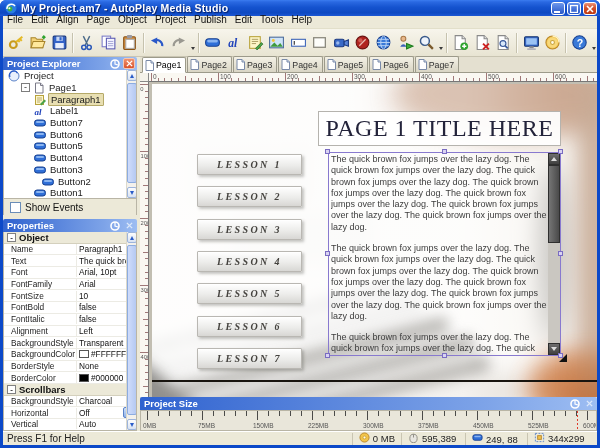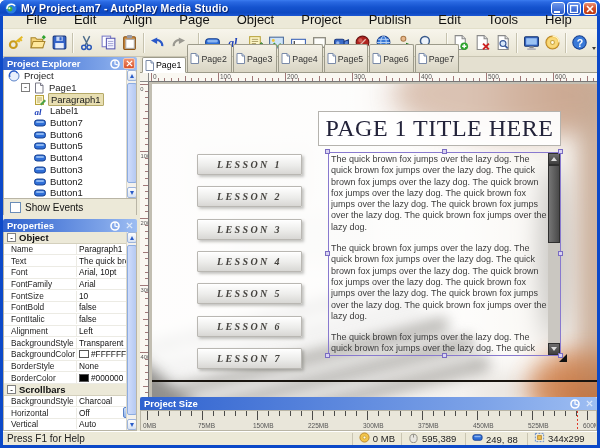--- a/index.html
+++ b/index.html
@@ -20,21 +20,21 @@
   .wbtn { position:absolute; top:2px; width:14px; height:13px; border-radius:3px;
     border:1px solid #fff; color:#fff; font-size:9px; line-height:11px; text-align:center; }
   #btn-min  { right:35px; background:linear-gradient(180deg,#6d97ec,#2757c8); }
   #btn-max  { right:19px; background:linear-gradient(180deg,#6d97ec,#2757c8); }
   #btn-close{ right:3px;  background:linear-gradient(180deg,#eb9377,#d4502a 45%,#bc3912); }
   .wbtn svg { display:block; margin:2px auto 0; }
 
   
   #menubar { position:absolute; left:3px; top:16px; width:594px; height:13px;
     background:#ece9d8; border-bottom:1px solid #e2dfca; display:flex; align-items:center; }
-  .menu-item { padding:0 4px; font-size:13px; color:#111; height:19px; line-height:13px;margin-left:19px; }
+  .menu-item { padding:0 4px; font-size:10px; color:#111; height:19px; line-height:13px; }
 
   
   #toolbar { position:absolute; left:3px; top:29px; width:594px; height:28px;
     background:linear-gradient(180deg,#f7f5ec,#e8e4d2);
     border-bottom:1px solid #c9c5b2; display:flex; align-items:center; padding-left:3px; }
   .tb-btn { width:23px; height:23px; border-radius:2px; display:flex;
     align-items:center; justify-content:center; }
   .tb-sep { width:2px; height:20px; margin:0 2px;
     border-left:1px solid #c6c2ae; border-right:1px solid #fbfaf4; }
   .tb-drop { width:7px; height:23px; display:flex; align-items:flex-end; justify-content:center;
@@ -97,21 +97,21 @@
   .prop-drop { width:13px; height:11px; margin-left:auto; flex:none;
     background:linear-gradient(180deg,#cfe0f8,#8fb2e8); border:1px solid #5a82c8; border-radius:2px;
     display:flex; align-items:center; justify-content:center; }
   .prop-drop i { display:block; width:0; height:0; border-left:3px solid transparent;
     border-right:3px solid transparent; border-top:4px solid #1c3f94; }
 
   
   #right-area { position:absolute; left:140px; top:57px; width:457px; height:374px; background:#ece9d8; }
   #tabstrip { position:absolute; left:0; top:0; width:457px; height:16px;
     background:#e4e0d0; border-bottom:1px solid #9c9a8a; display:flex; align-items:flex-end; padding-left:2px; }
-  .tab { height:28px; display:flex; align-items:center; padding:0 4px 0 2px; margin-right:1px;
+  .tab { height:16px; display:flex; align-items:center; padding:0 4px 0 2px; margin-right:1px;
     border:1px solid #9c9a8a; border-bottom:none; border-radius:2px 2px 0 0;
     background:linear-gradient(180deg,#f4f1e6,#d9d5c4); font-size:8.8px; color:#333; }
   .tab.active { background:#fff; height:16px; margin-bottom:-1px; border-bottom:1px solid #fff; color:#000; }
   .tab svg { margin-right:2px; }
 
   
   #canvas { position:absolute; left:0; top:16px; width:457px; height:324px; background:#c2beb2; overflow:hidden; }
   #ruler-corner { position:absolute; left:0; top:0; width:9px; height:9px; background:#f4f2ea;
     border-right:1px solid #888; border-bottom:1px solid #888; }
   #ruler-top { position:absolute; left:9px; top:0; width:448px; height:9px; background:#faf8f2;
@@ -488,21 +488,21 @@
               </svg></span>
             <span class="tree-label">Button4</span>
           </div>
           <div class="tree-row" style="padding-left: 30px;">
             <span class="tree-icon"><svg width="12" height="12" viewBox="0 0 12 12">
                 <rect x="0.5" y="3" width="11" height="6" rx="2.6" fill="#2f6fd8" stroke="#1a4290"></rect>
                 <rect x="2" y="4" width="8" height="2" rx="1" fill="#8ab4f0"></rect>
               </svg></span>
             <span class="tree-label">Button3</span>
           </div>
-          <div class="tree-row" style="padding-left: 30px;">
+          <div class="tree-row" style="padding-left: 38px;">
             <span class="tree-icon"><svg width="12" height="12" viewBox="0 0 12 12">
                 <rect x="0.5" y="3" width="11" height="6" rx="2.6" fill="#2f6fd8" stroke="#1a4290"></rect>
                 <rect x="2" y="4" width="8" height="2" rx="1" fill="#8ab4f0"></rect>
               </svg></span>
             <span class="tree-label">Button2</span>
           </div>
           <div class="tree-row" style="padding-left: 30px;">
             <span class="tree-icon"><svg width="12" height="12" viewBox="0 0 12 12">
                 <rect x="0.5" y="3" width="11" height="6" rx="2.6" fill="#2f6fd8" stroke="#1a4290"></rect>
                 <rect x="2" y="4" width="8" height="2" rx="1" fill="#8ab4f0"></rect>

